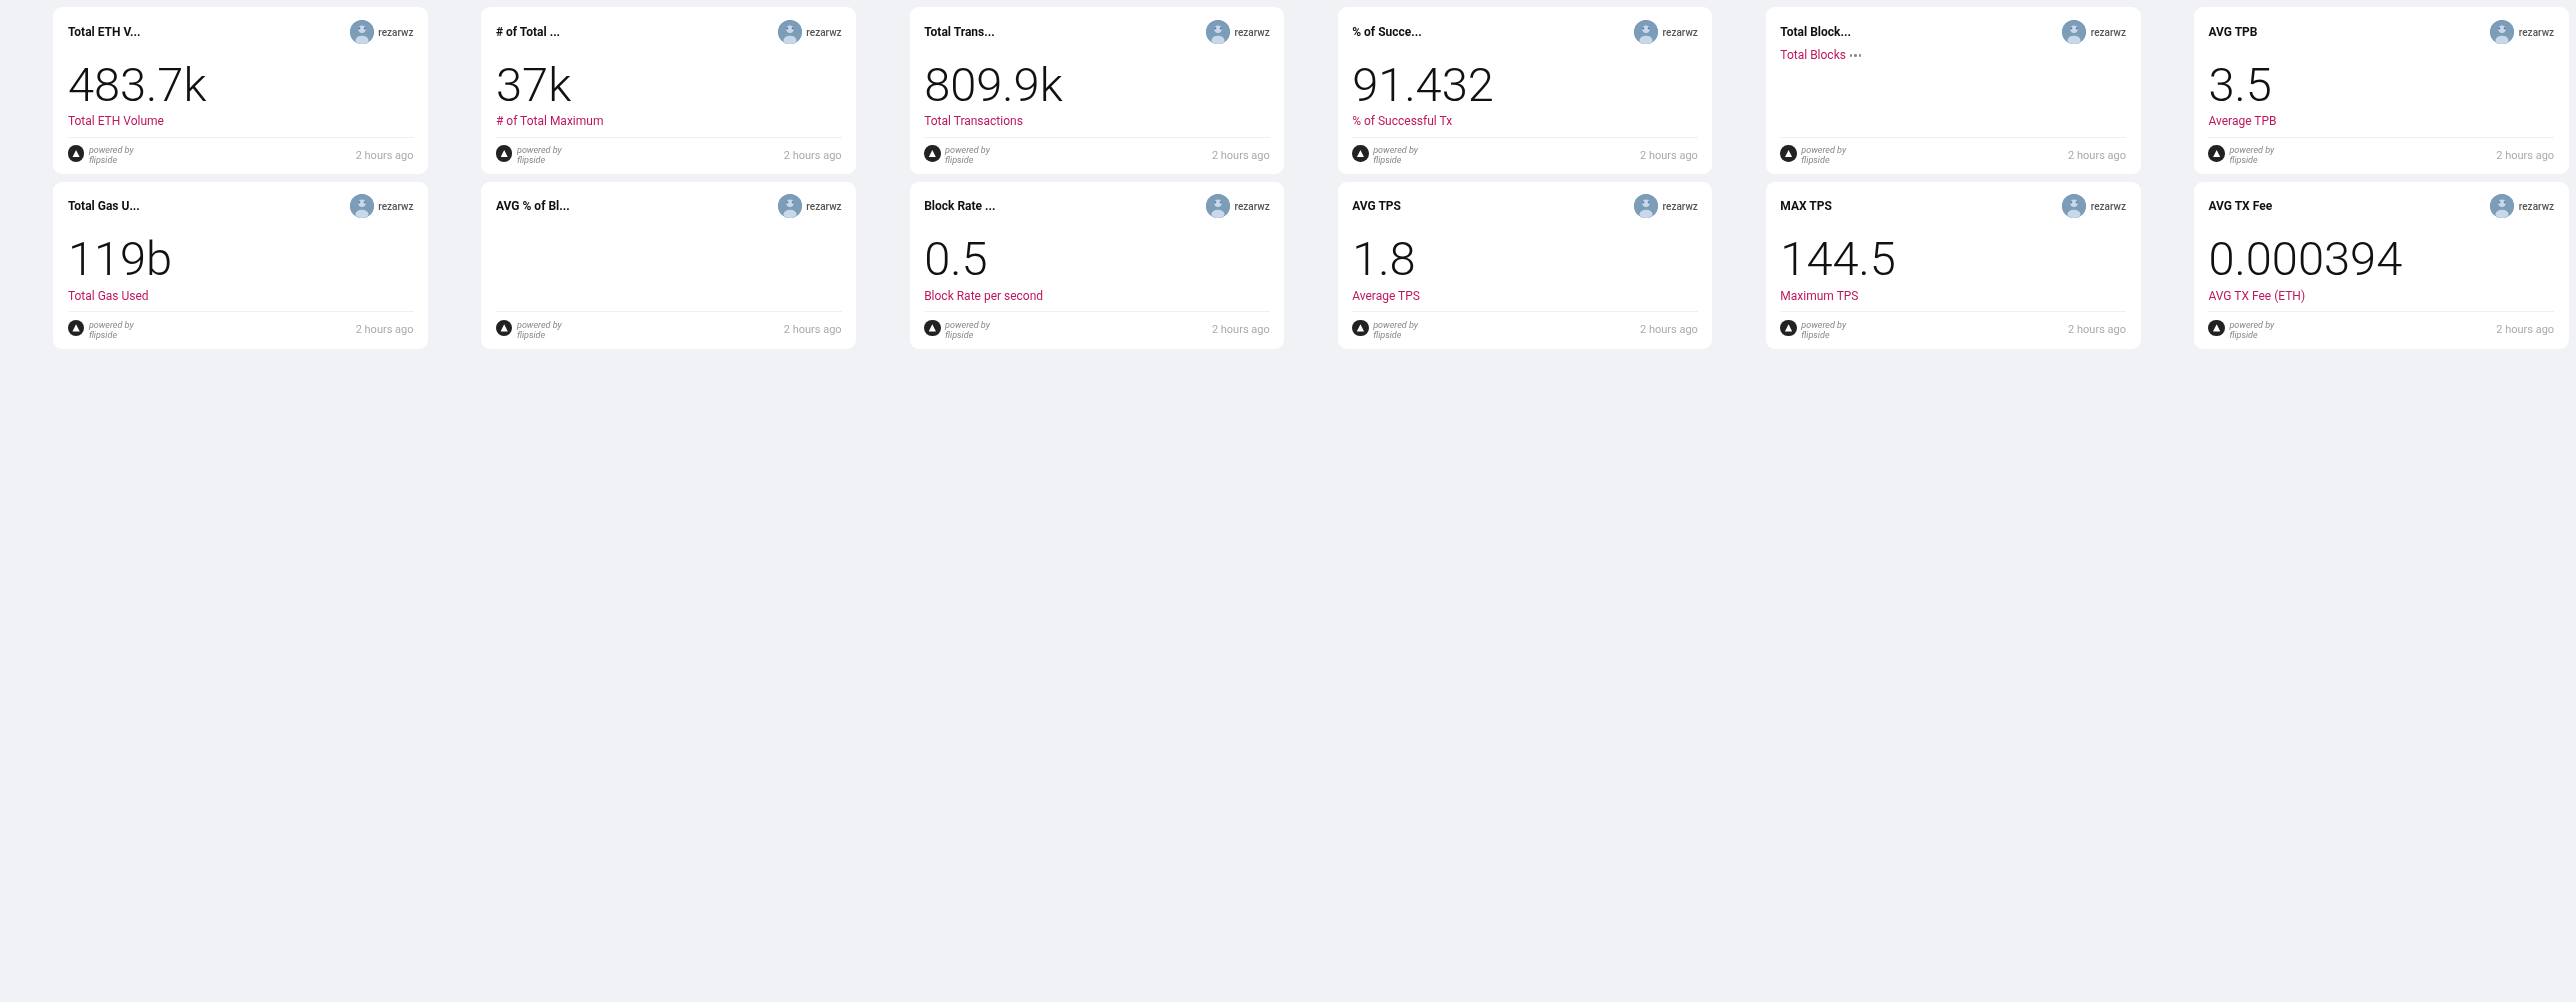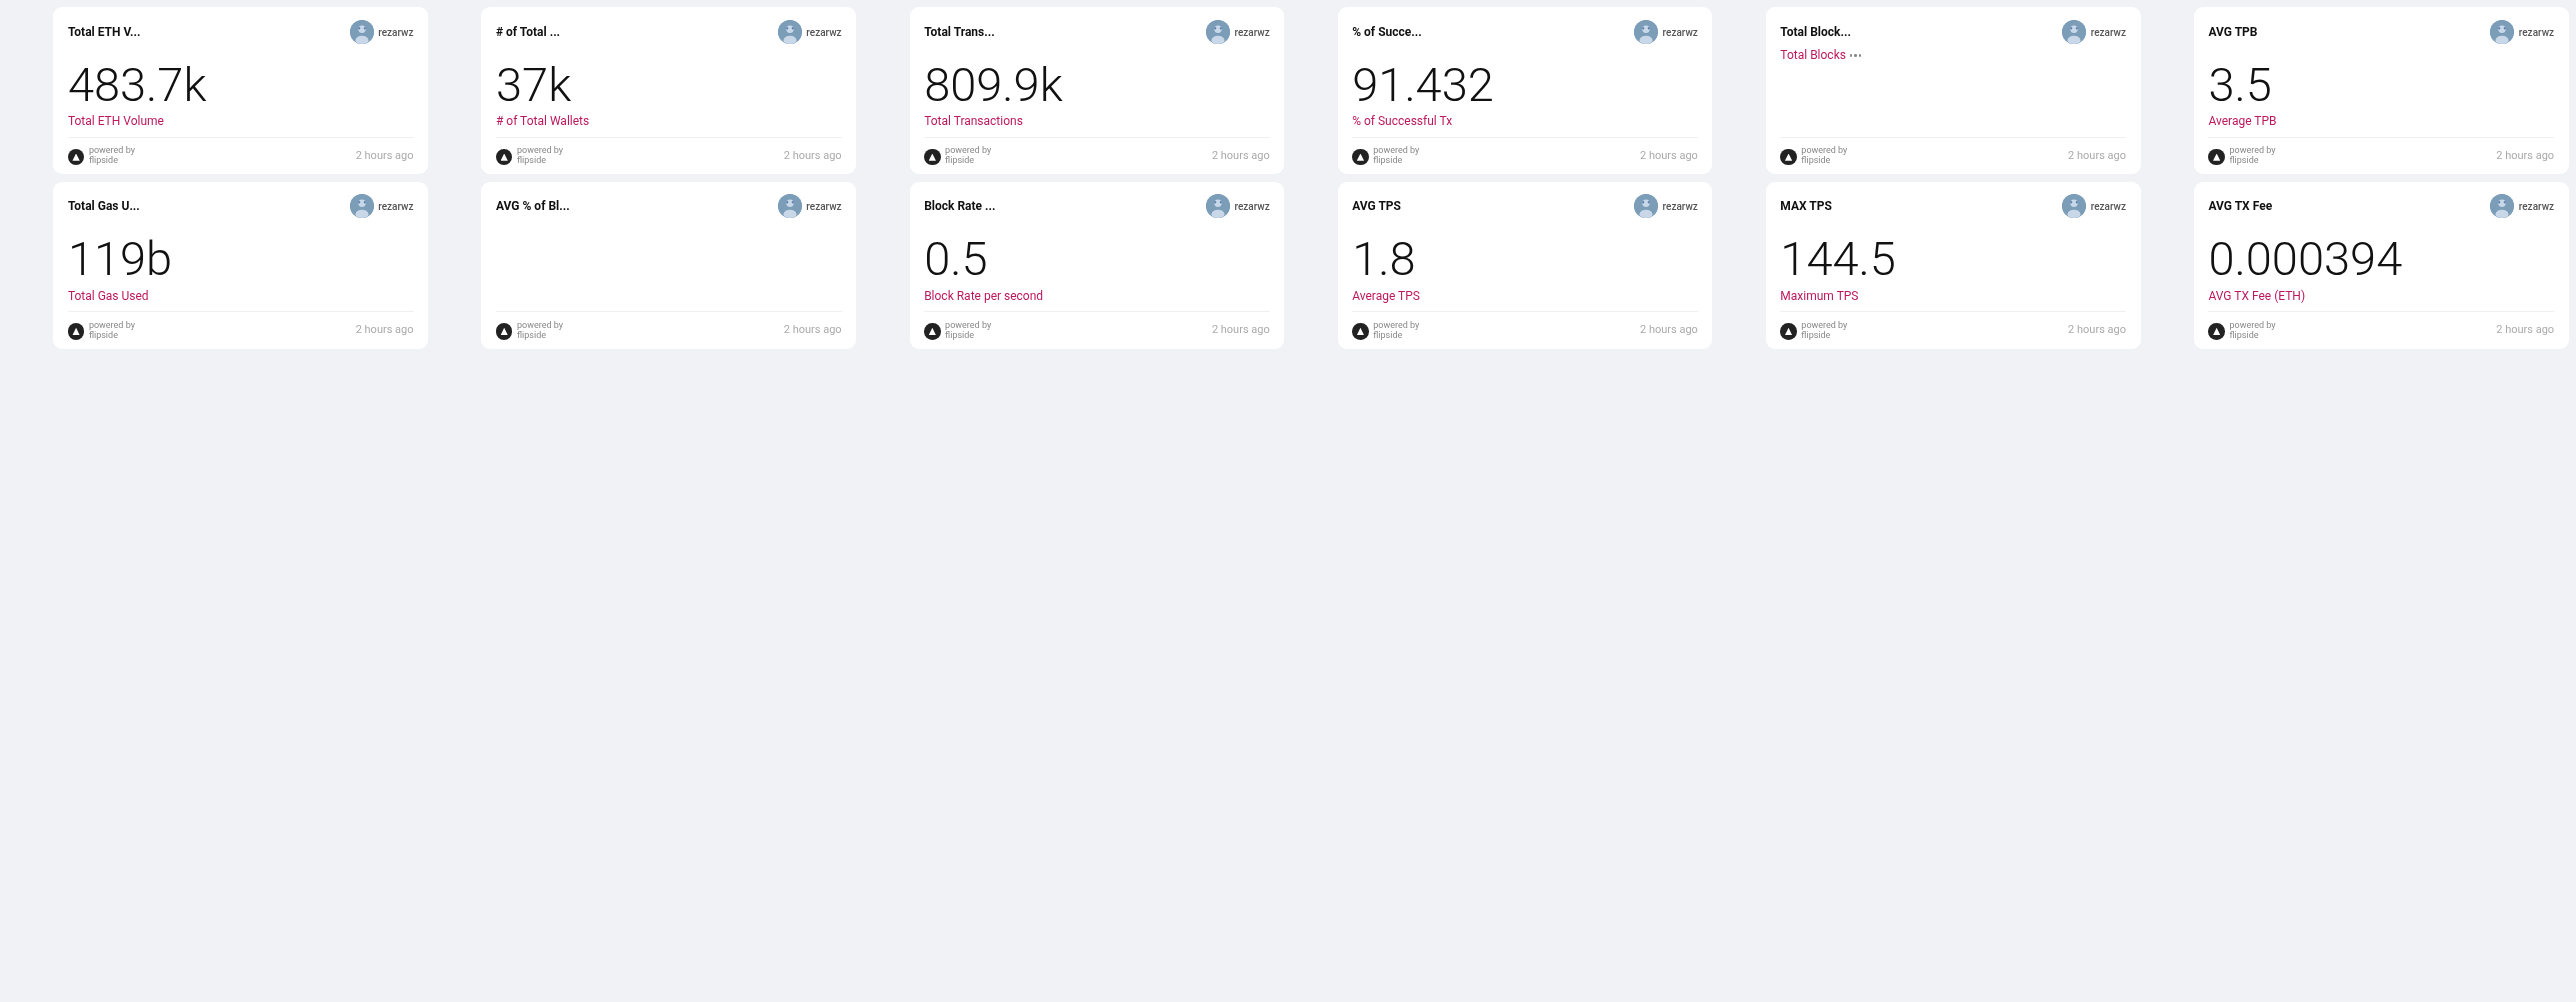--- a/index.html
+++ b/index.html
@@ -79,24 +79,25 @@
     .card-footer {
       display: flex;
       align-items: center;
       justify-content: space-between;
       margin-top: auto;
       padding-top: 7.3px;
       border-top: 0.9px solid #f0f0f0;
     }
     .powered-by {
       display: flex;
-      align-items: flex-end;
+      align-items: flex-start;
       gap: 4.6px;
       font-size: 9px;
       color: #888;
+      font-style: italic;
     }
     .flipside-logo {
       width: 16.4px;
       height: 16.4px;
       background: #222;
       border-radius: 50%;
       display: flex;
       align-items: center;
       justify-content: center;
       flex-shrink: 0;
@@ -167,21 +168,21 @@
     <circle cx="13" cy="10" r="4" fill="#c8d8e8"></circle>
     <ellipse cx="13" cy="22" rx="7" ry="5" fill="#c8d8e8"></ellipse>
     <circle cx="10" cy="9" r="1.2" fill="#5577aa"></circle>
     <circle cx="16" cy="9" r="1.2" fill="#5577aa"></circle>
   </svg>
           </div>
         <span class="author-name">rezarwz</span>
       </div>
     </div>
     <div class="card-value">37k</div>
-    <div class="card-label"># of Total Wallets</div>
+    <div class="card-label"># of Total Maximum</div>
     <div class="card-footer">
       <div class="powered-by">
         <div class="flipside-logo"></div>
         <span>powered by<br>flipside</span>
       </div>
       <div class="timestamp">2 hours ago</div>
     </div>
   </div>
     <div class="card">
     <div class="card-header">

